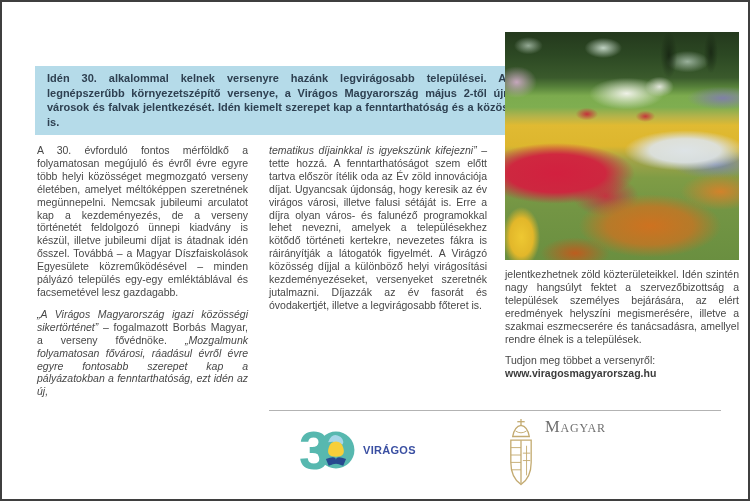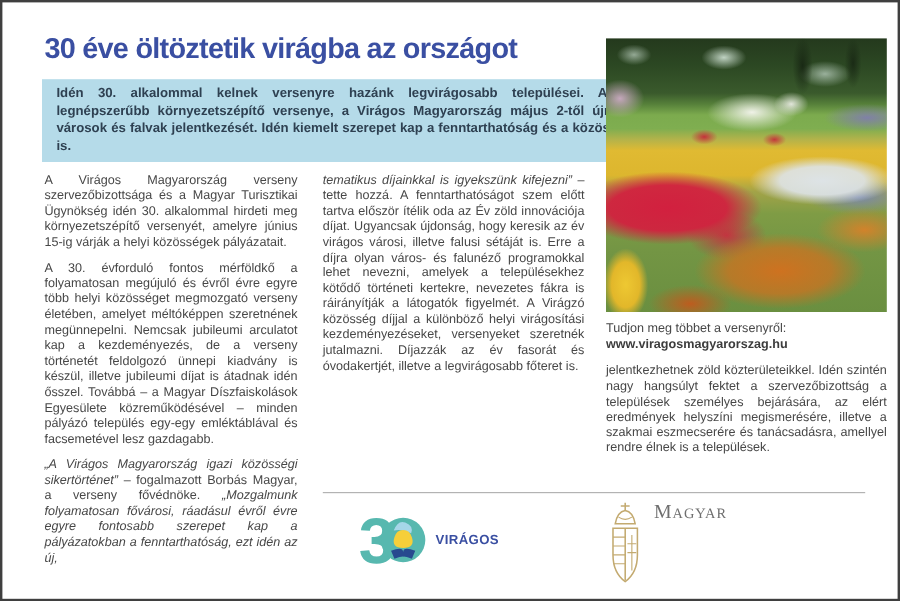--- a/index.html
+++ b/index.html
@@ -69,42 +69,40 @@
   .logo30-text{color:#3a4fa2;font-weight:800;font-size:11px;line-height:16.5px;letter-spacing:0.3px;}
   .mtu{position:absolute;left:505px;top:416px;display:flex;align-items:flex-start;gap:10px;}
   .mtu-text{font-family:"Liberation Serif",serif;font-variant:small-caps;color:#6f6f6f;
     font-size:16.5px;line-height:18px;letter-spacing:0.8px;}
 </style>
 </head>
 <body>
 
 <div class="page">
 
-  <h1 class="title">30 éve öltöztetik virágba az országot</h1>
 
   <div class="lead">Idén 30. alkalommal kelnek versenyre hazánk legvirágosabb települései. Az ország legnépszerűbb környezetszépítő versenye, a Virágos Magyarország május 2-től újra várja a városok és falvak jelentkezését. Idén kiemelt szerepet kap a fenntarthatóság és a közösségépítés is.</div>
 
   <div class="photo"></div>
 
   <div class="col col1">
-    <p>A Virágos Magyarország verseny szervezőbizottsága és a Magyar Turisztikai Ügynökség idén 30. alkalommal hirdeti meg környezetszépítő versenyét, amelyre június 15-ig várják a helyi közösségek pályázatait.</p>
     <p>A 30. évforduló fontos mérföldkő a folyamatosan megújuló és évről évre egyre több helyi közösséget megmozgató verseny életében, amelyet méltóképpen szeretnének megünnepelni. Nemcsak jubileumi arculatot kap a kezdeményezés, de a verseny történetét feldolgozó ünnepi kiadvány is készül, illetve jubileumi díjat is átadnak idén ősszel. Továbbá – a Magyar Díszfaiskolások Egyesülete közreműködésével – minden pályázó település egy-egy emléktáblával és facsemetével lesz gazdagabb.</p>
     <p><span class="italic">„A Virágos Magyarország igazi közösségi sikertörténet”</span><span> – fogalmazott Borbás Magyar, a verseny fővédnöke. </span><span class="italic">„Mozgalmunk folyamatosan fővárosi, ráadásul évről évre egyre fontosabb szerepet kap a pályázatokban a fenntarthatóság, ezt idén az új,</span></p>
   </div>
 
   <div class="col col2">
     <p><span class="italic">tematikus díjainkkal is igyekszünk kifejezni”</span><span> – tette hozzá. A fenntarthatóságot szem előtt tartva először ítélik oda az Év zöld innovációja díjat. Ugyancsak újdonság, hogy keresik az év virágos városi, illetve falusi sétáját is. Erre a díjra olyan város- és falunéző programokkal lehet nevezni, amelyek a településekhez kötődő történeti kertekre, nevezetes fákra is ráirányítják a látogatók figyelmét. A Virágzó közösség díjjal a különböző helyi virágosítási kezdeményezéseket, versenyeket szeretnék jutalmazni. Díjazzák az év fasorát és óvodakertjét, illetve a legvirágosabb főteret is.</span></p>
   </div>
 
   <div class="col col3">
+    <p>jelentkezhetnek zöld közterületeikkel. Idén szintén nagy hangsúlyt fektet a szervezőbizottság a települések személyes bejárására, az elért eredmények helyszíni megismerésére, illetve a szakmai eszmecserére és tanácsadásra, amellyel rendre élnek is a települések.</p>
     <p>
       <span class="more-label">Tudjon meg többet a versenyről:</span>
       <a class="url">www.viragosmagyarorszag.hu</a>
     </p>
-    <p>jelentkezhetnek zöld közterületeikkel. Idén szintén nagy hangsúlyt fektet a szervezőbizottság a települések személyes bejárására, az elért eredmények helyszíni megismerésére, illetve a szakmai eszmecserére és tanácsadásra, amellyel rendre élnek is a települések.</p>
   </div>
 
   <div class="divider"></div>
 
   <div class="logo30">
     <svg width="56" height="56" viewBox="0 0 100 100">
       <text x="0" y="84" font-family="Liberation Sans, sans-serif" font-size="96" font-weight="bold" fill="#57b8af">3</text>
       <circle cx="66" cy="50" r="33" fill="#57b8af"></circle>
       <path d="M52 36 q6 -16 17 -12 q13 5 9 16 q-14 -7 -26 -4 z" fill="#a6d6e8"></path>
       <path d="M53 46 q-5 16 13 16 q18 0 13 -16 q-3 -11 -13 -11 q-10 0 -13 11 z" fill="#f6cf3a"></path>

